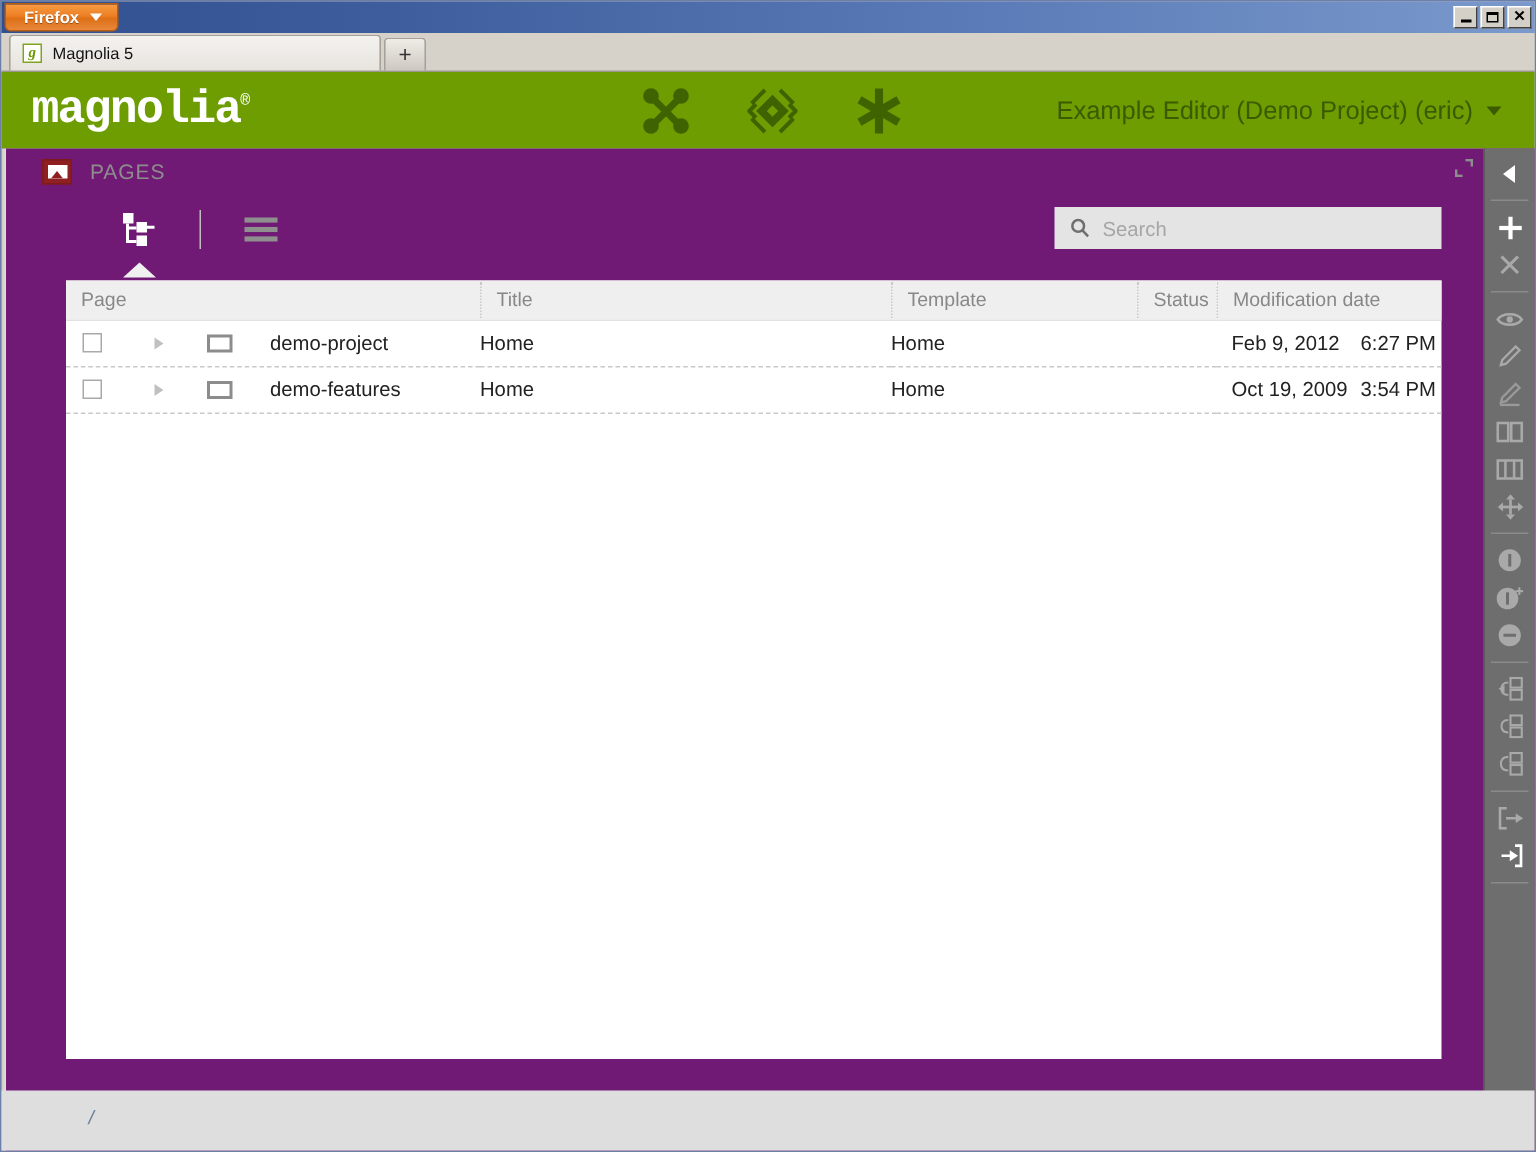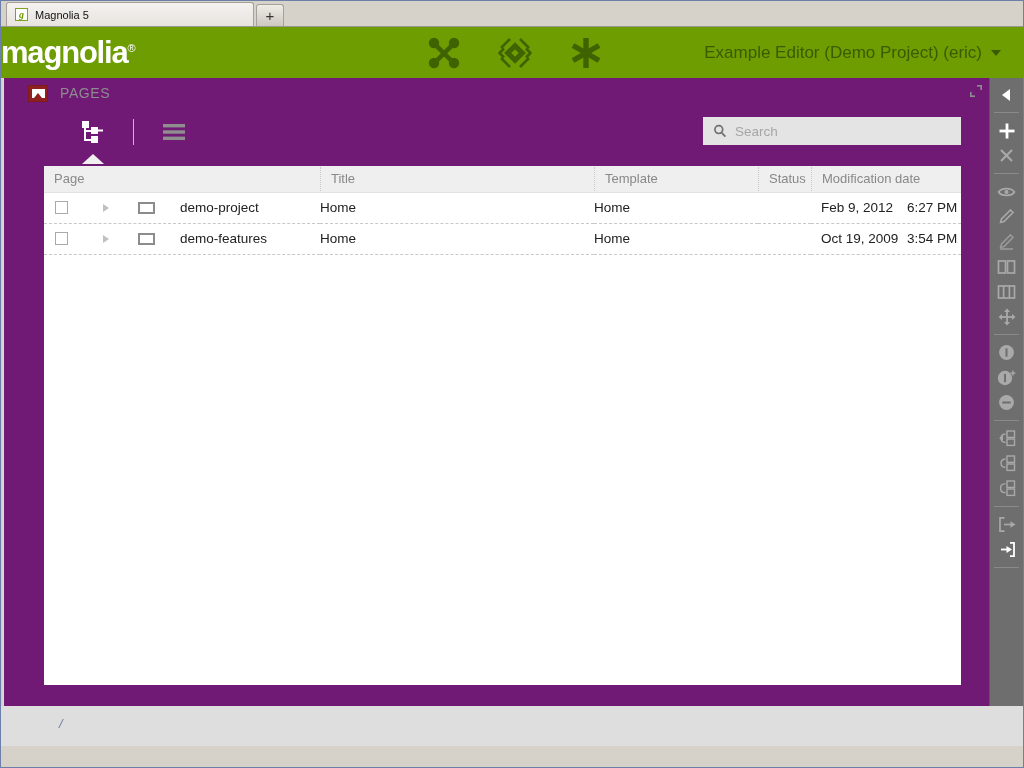--- a/index.html
+++ b/index.html
@@ -105,23 +105,24 @@
   }
 
   
   .brandbar {
     height: 51px;
     background: #6d9d00;
     display: flex; align-items: center;
     position: relative;
   }
   .logo {
+    margin-left: 20px;
     color: #fff;
     font-size: 31px;
-    font-family: Liberation Sans, sans-serif;
+    font-family: Liberation Mono, monospace;
     font-weight: bold;
     letter-spacing: -1.2px;
     line-height: 1;
     position: relative;
   }
   .logo .reg { font-size: 11px; vertical-align: super; font-weight: normal; }
   .app-icons {
     position: absolute; left: 425px; top: 0;
     height: 51px;
     display: flex; align-items: center; gap: 35px;
@@ -312,20 +313,37 @@
   .scroll-shadow {
     position: absolute; left: 0; top: 0; bottom: 0; width: 3px;
     background: linear-gradient(to right, #cfcbc4, #dedede);
   }
 </style>
 </head>
 <body>
 
 <div id="os-window">
 
+  <div class="titlebar">
+    <div class="firefox-btn">
+      <span>Firefox</span>
+      <span class="caret-down"></span>
+    </div>
+    <div class="win-btns">
+      <div class="win-btn">
+          <span class="gl-min"></span>
+        </div>
+      <div class="win-btn">
+          <span class="gl-max"></span>
+        </div>
+      <div class="win-btn">
+          <span class="gl-close">✕</span>
+        </div>
+    </div>
+  </div>
 
   <div class="tabstrip">
     <div class="browser-tab">
       <span class="tab-favicon">g</span>
       <span class="tab-title">Magnolia 5</span>
     </div>
     <div class="newtab-btn">
       <span>+</span>
     </div>
   </div>

